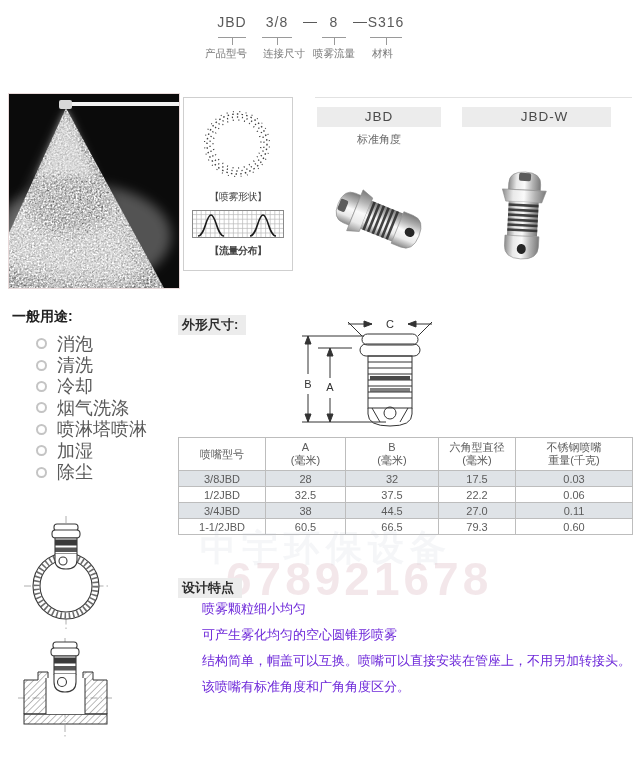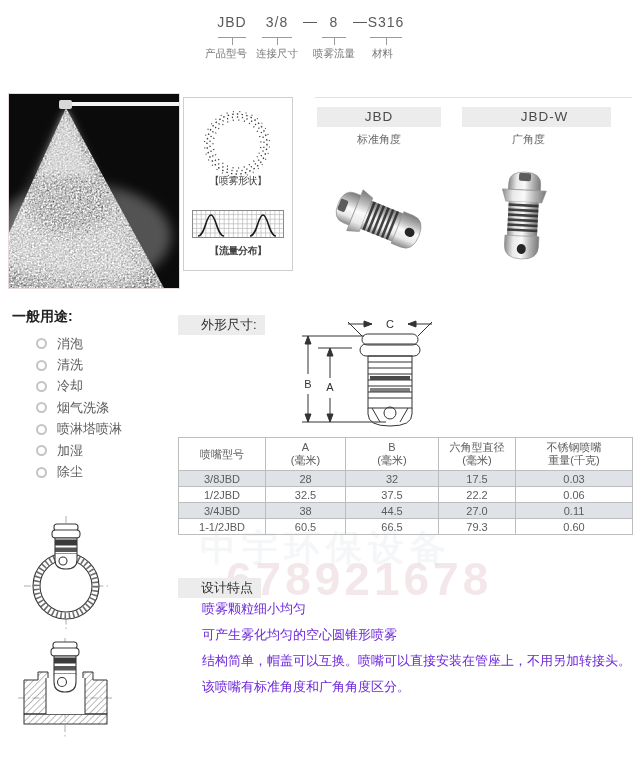--- a/index.html
+++ b/index.html
@@ -23,26 +23,26 @@
 
   
   .prod-bar{position:absolute;top:107px;height:20px;background:#ececec;text-align:center;
             font-size:13.5px;color:#4a4a4a;line-height:20px;letter-spacing:1px;}
   .prod-sub{position:absolute;top:132px;font-size:11px;color:#6a6a6a;text-align:center;}
   .topline{position:absolute;left:315px;top:97px;width:317px;height:1px;background:#e2e2e2;}
 
   
   .uses-head{position:absolute;left:12px;top:308px;font-size:14px;font-weight:bold;color:#222;}
   .uses-list{position:absolute;left:36px;top:333px;list-style:none;margin:0;padding:0;}
-  .uses-list li{display:flex;align-items:center;height:21.4px;font-size:13px;color:#5a5a5a;}
+  .uses-list li{display:flex;align-items:center;height:21.4px;font-size:18px;color:#5a5a5a;}
   .ring{width:7px;height:7px;border:2px solid #c4c4c4;border-radius:50%;margin-right:10px;flex:0 0 auto;background:#fff;}
 
   
-  .sec-label{position:absolute;background:#ececec;font-size:13px;font-weight:normal;color:#2e2e2e;
-             padding:3px 8px 3px 23px;line-height:14px;}
+  .sec-label{position:absolute;background:#ececec;font-size:13px;font-weight:bold;color:#2e2e2e;
+             padding:3px 8px 3px 4px;line-height:14px;}
 
   
   .dim-table{position:absolute;left:178px;top:437px;border-collapse:collapse;table-layout:fixed;width:454px;
              font-size:11px;color:#5c5c5c;}
   .dim-table th,.dim-table td{border:1px solid #bdbdbd;text-align:center;padding:0;}
   .dim-table th{background:#fff;font-weight:normal;height:32px;line-height:13px;}
   .dim-table td{height:15px;}
   .dim-table tr.alt td{background:#dfe3e7;}
 
   
@@ -75,21 +75,21 @@
     <div class="fline" style="left:262px;width:30px;"></div>
     <div class="fline" style="left:322px;width:24px;"></div>
     <div class="fline" style="left:370px;width:32px;"></div>
 
     <div class="ftick" style="left:232px;"></div>
     <div class="ftick" style="left:277px;"></div>
     <div class="ftick" style="left:334px;"></div>
     <div class="ftick" style="left:386px;"></div>
 
     <div class="flab" style="left:205px;width:44px;">产品型号</div>
-    <div class="flab" style="left:256px;width:44px;">连接尺寸</div>
+    <div class="flab" style="left:263px;width:44px;">连接尺寸</div>
     <div class="flab" style="left:313px;width:44px;">喷雾流量</div>
     <div class="flab" style="left:372px;width:28px;">材料</div>
   </div>
 
   <div class="photo">
     <svg width="170" height="194" viewBox="0 0 170 194">
       <defs>
         <filter id="b6" x="-50%" y="-50%" width="200%" height="200%">
             <feGaussianBlur stdDeviation="6"></feGaussianBlur>
           </filter>
@@ -117,39 +117,38 @@
 
   <div class="pattern-panel">
     <svg width="106" height="84" viewBox="0 0 106 84" style="position:absolute;left:0;top:4px;">
       <g fill="none" stroke="#3f3f3f" stroke-width="1.4">
         <circle cx="53" cy="42" r="30" stroke-dasharray="1.5 3.2"></circle>
         <circle cx="53" cy="42" r="27" stroke-dasharray="1.2 3.8" transform="rotate(14 53 42)"></circle>
         <circle cx="53" cy="42" r="24" stroke-dasharray="1 4.6" transform="rotate(31 53 42)"></circle>
         <circle cx="53" cy="42" r="32.5" stroke-dasharray="1 5.4" transform="rotate(48 53 42)" stroke-width="1.1"></circle>
       </g>
     </svg>
-    <div class="pattern-label" style="top:76px;text-align:center;">【喷雾形状】</div>
+    <div class="pattern-label" style="top:92px;text-align:center;">【喷雾形状】</div>
     <svg width="92" height="28" viewBox="0 0 92 28" style="position:absolute;left:8px;top:112px;">
       <g stroke="#b9b9b9" stroke-width="0.7">
         <path d="M0,4.6H92 M0,9.2H92 M0,13.8H92 M0,18.4H92 M0,23H92"></path>
         <path d="M4.6,0V28 M9.2,0V28 M13.8,0V28 M18.4,0V28 M23,0V28 M27.6,0V28 M32.2,0V28 M36.8,0V28 M41.4,0V28 M46,0V28 M50.6,0V28 M55.2,0V28 M59.8,0V28 M64.4,0V28 M69,0V28 M73.6,0V28 M78.2,0V28 M82.8,0V28 M87.4,0V28"></path>
       </g>
       <rect x="0.5" y="0.5" width="91" height="27" fill="none" stroke="#8a8a8a" stroke-width="1"></rect>
       <path d="M6,26 C13,26 14,5 19,5 C24,5 25,26 32,26" fill="none" stroke="#1a1a1a" stroke-width="1.6"></path>
       <path d="M58,26 C65,26 66,5 71,5 C76,5 77,26 84,26" fill="none" stroke="#1a1a1a" stroke-width="1.6"></path>
     </svg>
     <div class="pattern-label" style="top:146px;font-weight:bold;">【流量分布】</div>
   </div>
 
   <div class="topline"></div>
 
   <div class="prod-bar" style="left:317px;width:124px;">JBD</div>
   <div class="prod-sub" style="left:317px;width:124px;">标准角度</div>
   <div class="prod-bar" style="left:462px;width:133px;padding-left:16px;">JBD-W</div>
-  <div class="prod-sub" style="left:462px;width:133px;">广角度</div>
 
   <svg width="54" height="92" viewBox="0 0 54 92" class="abs" style="left:352px;top:174px;transform:rotate(-68deg);">
     <defs>
       <linearGradient id="met" x1="0" y1="0" x2="1" y2="0">
         <stop offset="0" stop-color="#8b8b8b"></stop>
           <stop offset="0.25" stop-color="#e9e9e9"></stop>
         <stop offset="0.5" stop-color="#fafafa"></stop>
           <stop offset="0.75" stop-color="#b3b3b3"></stop>
         <stop offset="1" stop-color="#7a7a7a"></stop>
       </linearGradient>

